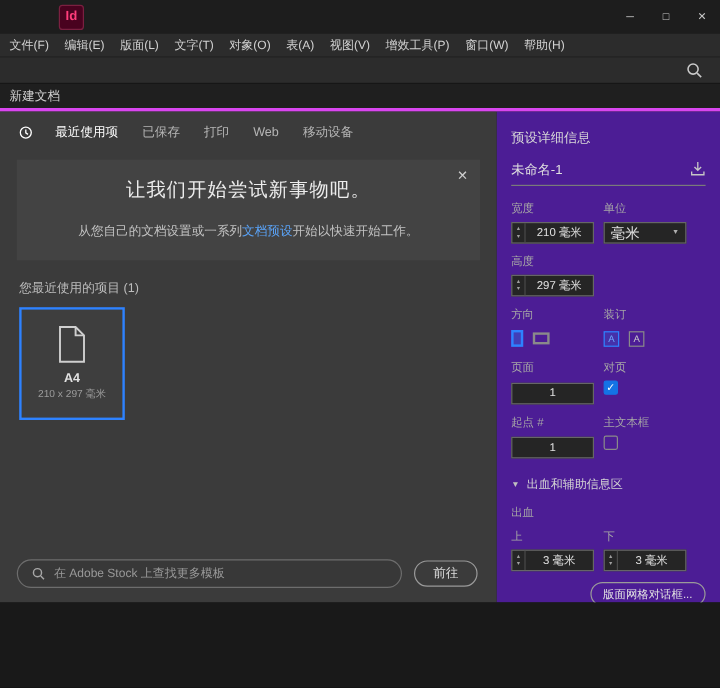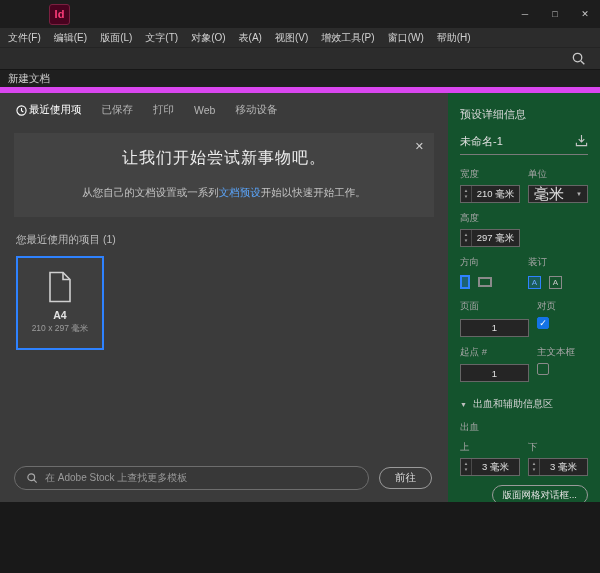--- a/index.html
+++ b/index.html
@@ -20,32 +20,32 @@
   
   .menubar { height:19px; background:#2c2c2c; display:flex; align-items:center; gap:13px;
     padding-left:8px; flex:0 0 auto; }
   .menu-item { font-size:10px; color:#d2d2d2; white-space:nowrap; }
   .toolbar { height:23px; background:#2c2c2c; border-top:1px solid #242424; border-bottom:1px solid #161616;
     display:flex; align-items:center; justify-content:flex-end; padding-right:14px; flex:0 0 auto; }
   .toolbar .icon { color:#c9c9c9; display:flex; }
 
   
   .doctab { height:23px; background:#1f1f1f; display:flex; align-items:center; padding-left:8px;
-    flex:0 0 auto; border-bottom:6px solid #d946ef; }
+    flex:0 0 auto; border-bottom:3px solid #d946ef; }
   .doctab span { font-size:10.5px; color:#cfcfcf; }
 
   
   .dialog { height:409px; display:flex; flex:0 0 auto; }
   .dlg-left { flex:1; background:#3b3b3b; display:flex; flex-direction:column; min-width:0; }
-  .dlg-right { width:152px; background:#14532d; display:flex; flex-direction:column;
+  .dlg-right { width:186px; background:#4c1d95; display:flex; flex-direction:column;
     padding:10px 12px 10px 12px; }
 
   
   .tabs { display:flex; gap:20px; padding:10px 16px 6px 16px; align-items:center; }
-  .tab { font-size:10.5px; color:#b5b5b5; display:flex; align-items:center; gap:2px; white-space:nowrap;justify-content:space-between; }
+  .tab { font-size:10.5px; color:#b5b5b5; display:flex; align-items:center; gap:19px; white-space:nowrap;justify-content:space-between; }
   .tab.active { color:#ffffff; }
   .tab .icon { display:flex; color:inherit; }
 
   
   .banner { margin:10px 14px 0 14px; background:#434343; height:84px; position:relative;
     text-align:center; padding-top:15px; }
   .banner-close { position:absolute; top:7px; right:10px; color:#cfcfcf; font-size:11px; cursor:default; }
   .banner-title { font-size:16px; color:#ececec; letter-spacing:1px; }
   .banner-sub { margin-top:17px; font-size:10.5px; color:#c2c2c2; }
   .banner-sub .link { color:#5aa3f7; }
@@ -78,21 +78,21 @@
   .col { width:69px; }
   .lbl { font-size:9.5px; color:#a6a6a6; margin-bottom:4px; }
 
   .stepper { height:18px; border:1px solid #666; background:#252525; display:flex; align-items:center; }
   .arrows { width:11px; display:flex; flex-direction:column; align-items:center; color:#9f9f9f;
     font-size:4.5px; line-height:4.5px; border-right:1px solid #4a4a4a; height:100%; justify-content:center; gap:2px; }
   .stepper .val { flex:1; text-align:center; font-size:9.5px; color:#e0e0e0; }
 
   .dropdown { height:18px; border:1px solid #666; background:#252525; display:flex; align-items:center;
     justify-content:space-between; padding:0 5px; }
-  .dropdown .val { font-size:15px; color:#e0e0e0; }
+  .dropdown .val { font-size:12px; color:#e0e0e0; }
   .dropdown .caret { font-size:6px; color:#b0b0b0; }
 
   .plain-input { width:69px; height:18px; border:1px solid #666; background:#252525; color:#e0e0e0;
     font-size:9.5px; text-align:center; font-family:inherit; }
 
   .icons-row { display:flex; gap:8px; align-items:center; height:18px; }
   .ori-portrait { width:10px; height:14px; border:2px solid #8a8a8a; background:transparent; }
   .ori-portrait.sel { border-color:#2e82ff; background:#2e82ff55; }
   .ori-landscape { width:14px; height:10px; border:2px solid #8a8a8a; }
   .bind-box { width:13px; height:13px; border:1px solid #8a8a8a; color:#c9c9c9; font-size:8px;

